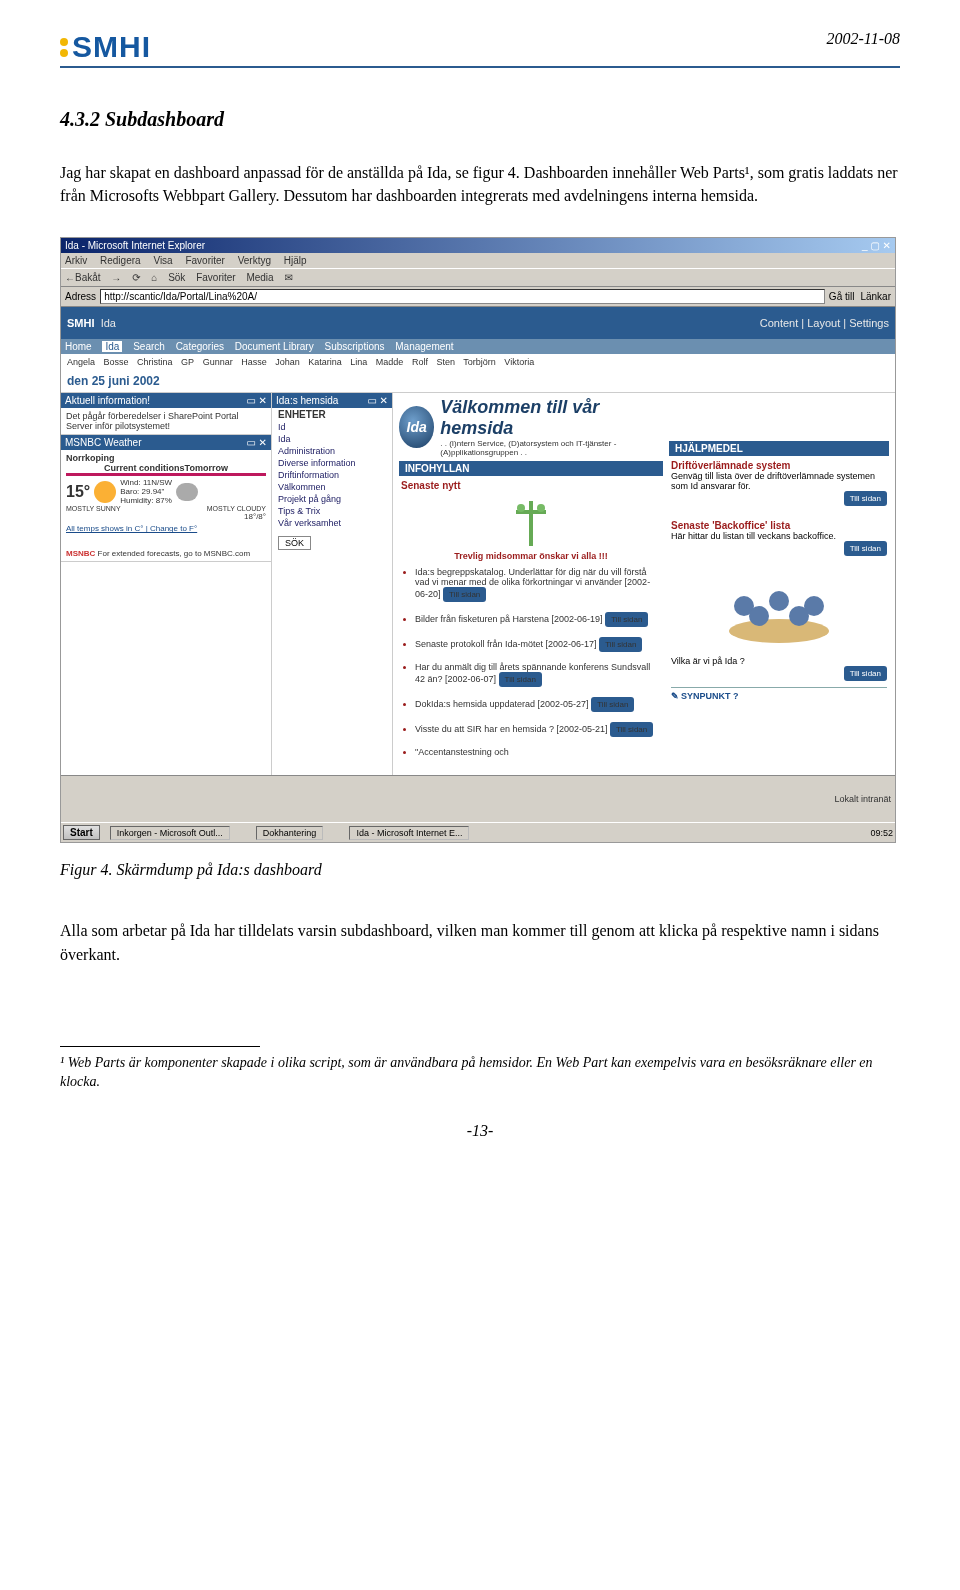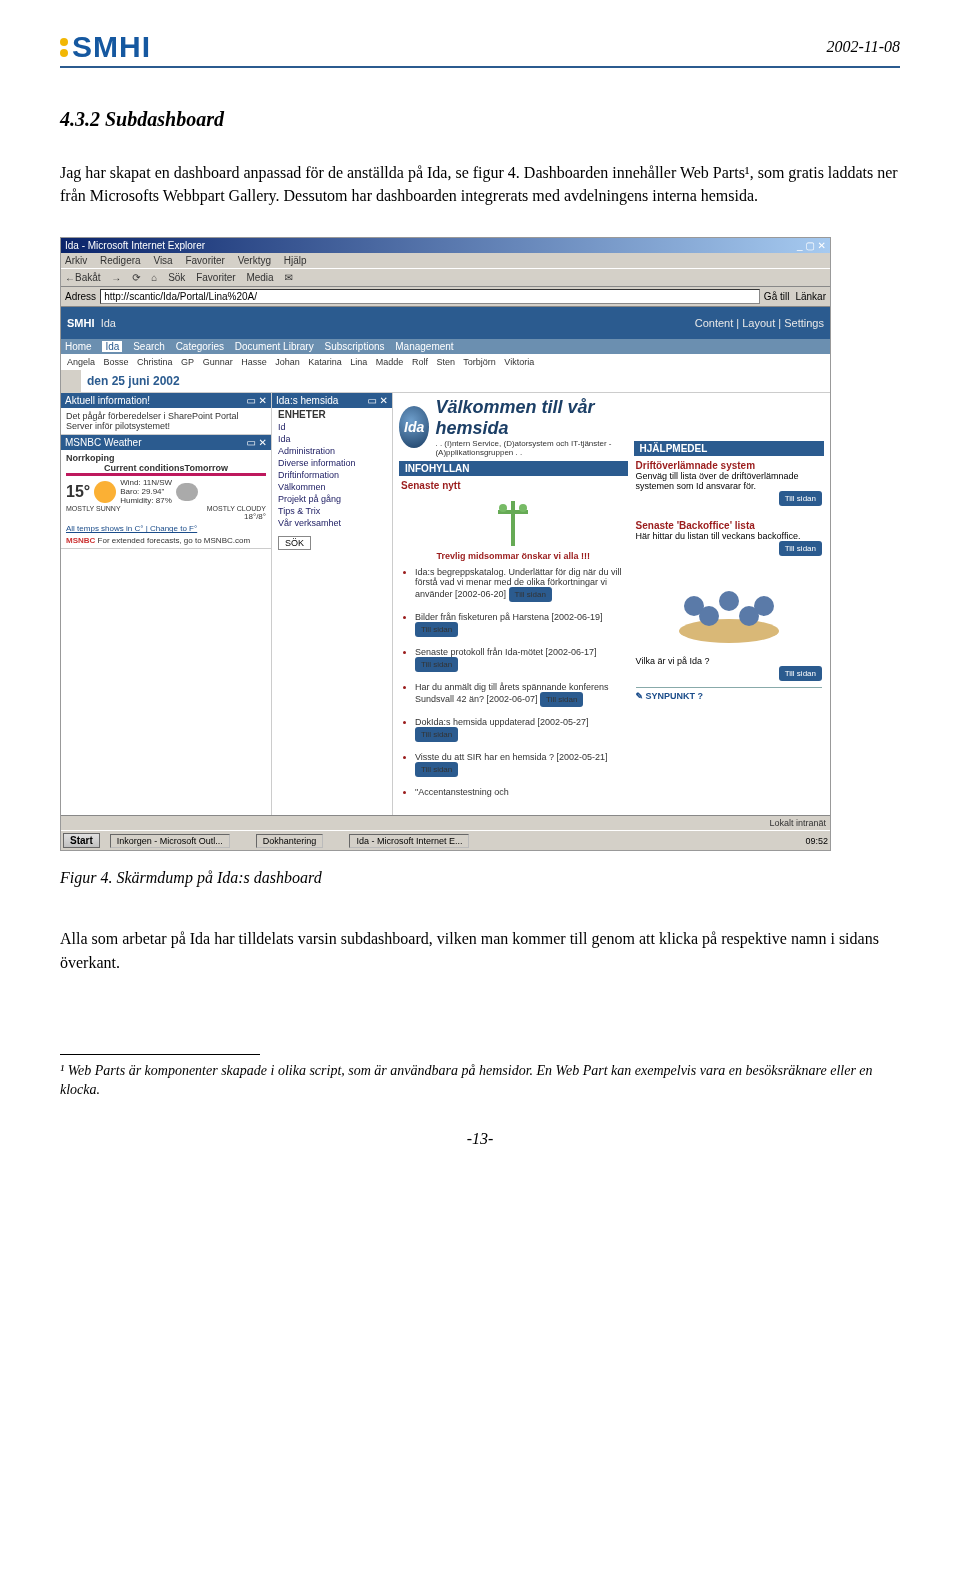--- a/index.html
+++ b/index.html
@@ -40,41 +40,40 @@
   .logo-text {
     font-family: Arial, sans-serif;
     font-weight: 900;
     font-size: 30px;
     color: #1558a0;
     letter-spacing: 1px;
   }
   .header-date {
     font-style: italic;
     font-size: 16px;
-    margin-top: 8px;
   }
   .section-heading {
     font-weight: bold;
     font-style: italic;
     font-size: 20px;
     margin-bottom: 30px;
     font-family: Georgia, serif;
   }
   .body-text {
     font-size: 16px;
     line-height: 1.45;
     margin-bottom: 30px;
   }
   .screenshot {
     margin: 20px 0 10px 0;
     border: 1px solid #999;
     font-family: Tahoma, Arial, sans-serif;
     font-size: 10px;
     background: #d4d0c8;
-    width: 771px;
+    width: 836px;
     box-sizing: border-box;
   }
   .ss-titlebar {
     background: linear-gradient(to right, #0a246a, #a6caf0);
     color: #fff;
     padding: 2px 4px;
     display: flex;
     justify-content: space-between;
   }
   .ss-menubar {
@@ -131,21 +130,20 @@
     padding: 3px 6px;
   }
   .ss-names span { margin-right: 6px; }
   .ss-datebar {
     background: #fff;
     color: #2b5b8f;
     font-size: 12px;
     font-weight: bold;
     padding: 4px 6px;
     border-bottom: 1px solid #ccc;
-    margin-left: 20px;
   }
   .ss-body {
     display: flex;
     background: #fff;
   }
   .ss-left {
     width: 210px;
     background: #fff;
     padding: 0;
   }
@@ -231,21 +229,21 @@
     width:100%; height:100px;
     background:#fff;
     display:flex; align-items:center; justify-content:center;
   }
   .synpunkt {
     color:#1a4c8a; font-size:9px; font-weight:bold; margin-top:6px;
     border-top:1px solid #8aa; padding-top:3px;
   }
   .ss-statusbar {
     background:#d4d0c8; border-top:1px solid #888;
-    display:flex; justify-content:space-between; padding:2px 4px;
+    display:flex; justify-content:space-between; padding:18px 4px;
     font-size:9px; color:#333;text-align:right;
   }
   .ss-taskbar {
     background:#d4d0c8; border-top:1px solid #fff;
     display:flex; align-items:center; padding:2px 2px;
     font-size:10px; color:#000;gap:6px;
   }
   .ss-taskbar .start {
     background:linear-gradient(#e0e0e0,#c0c0c0);
     border:1px solid #666; padding:1px 6px; font-weight:bold; margin-right:4px;
@@ -386,21 +384,21 @@
               <div>Humidity: 87%</div>
             </div>
             <div class="cloudy"></div>
           </div>
           <div style="display:flex;justify-content:space-between;font-size:7px;">
             <span>MOSTLY SUNNY</span>
             <span>MOSTLY CLOUDY</span>
           </div>
           <div style="text-align:right;font-size:8px">18°/8°</div>
           <div class="blue-link" style="font-size:8px;margin-top:3px">All temps shows in C° | Change to F°</div>
-          <div style="font-size:8px;margin-top:3px"><span style="color:#c33;font-weight:bold">MSNBC</span> <span>For extended forecasts, go to MSNBC.com</span></div>
+          <div style="font-size:8px;margin-top:16px"><span style="color:#c33;font-weight:bold">MSNBC</span> <span>For extended forecasts, go to MSNBC.com</span></div>
         </div>
       </div>
 
       <div class="ss-mid">
         <div class="wp-h" style="margin-top:-6px">
             <span>Ida:s hemsida</span>
             <span>▭ ✕</span>
           </div>
         <div class="lbl h">ENHETER</div>
         <div class="lbl">Id</div>

